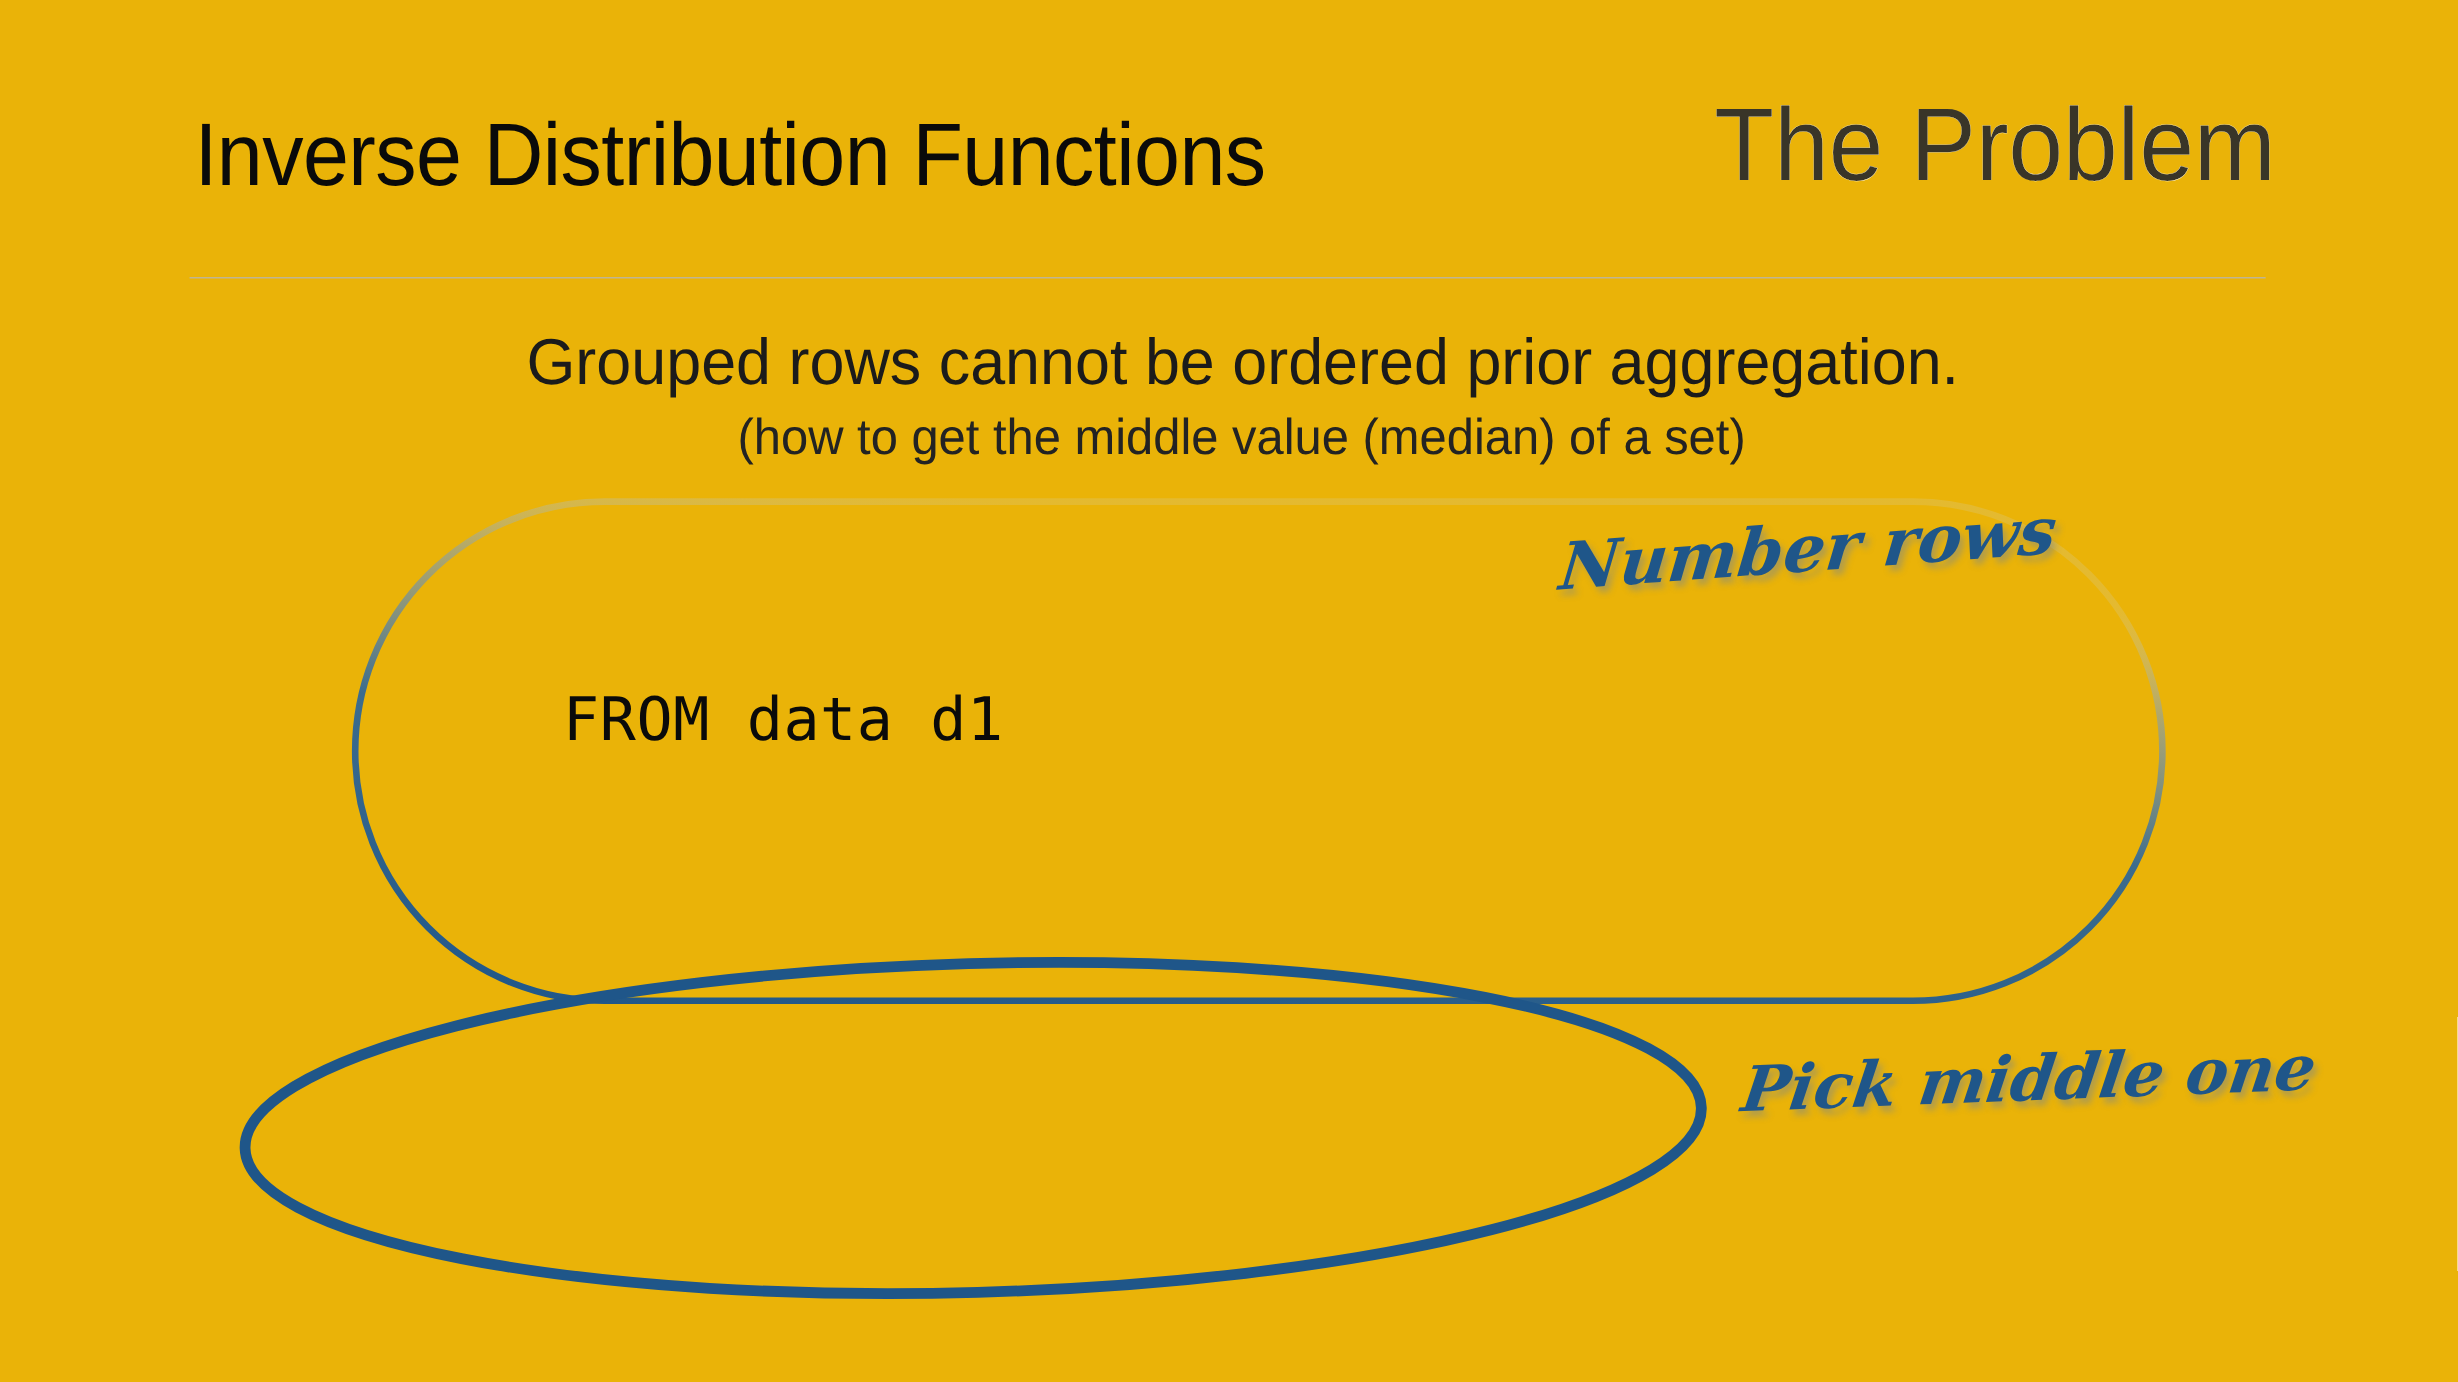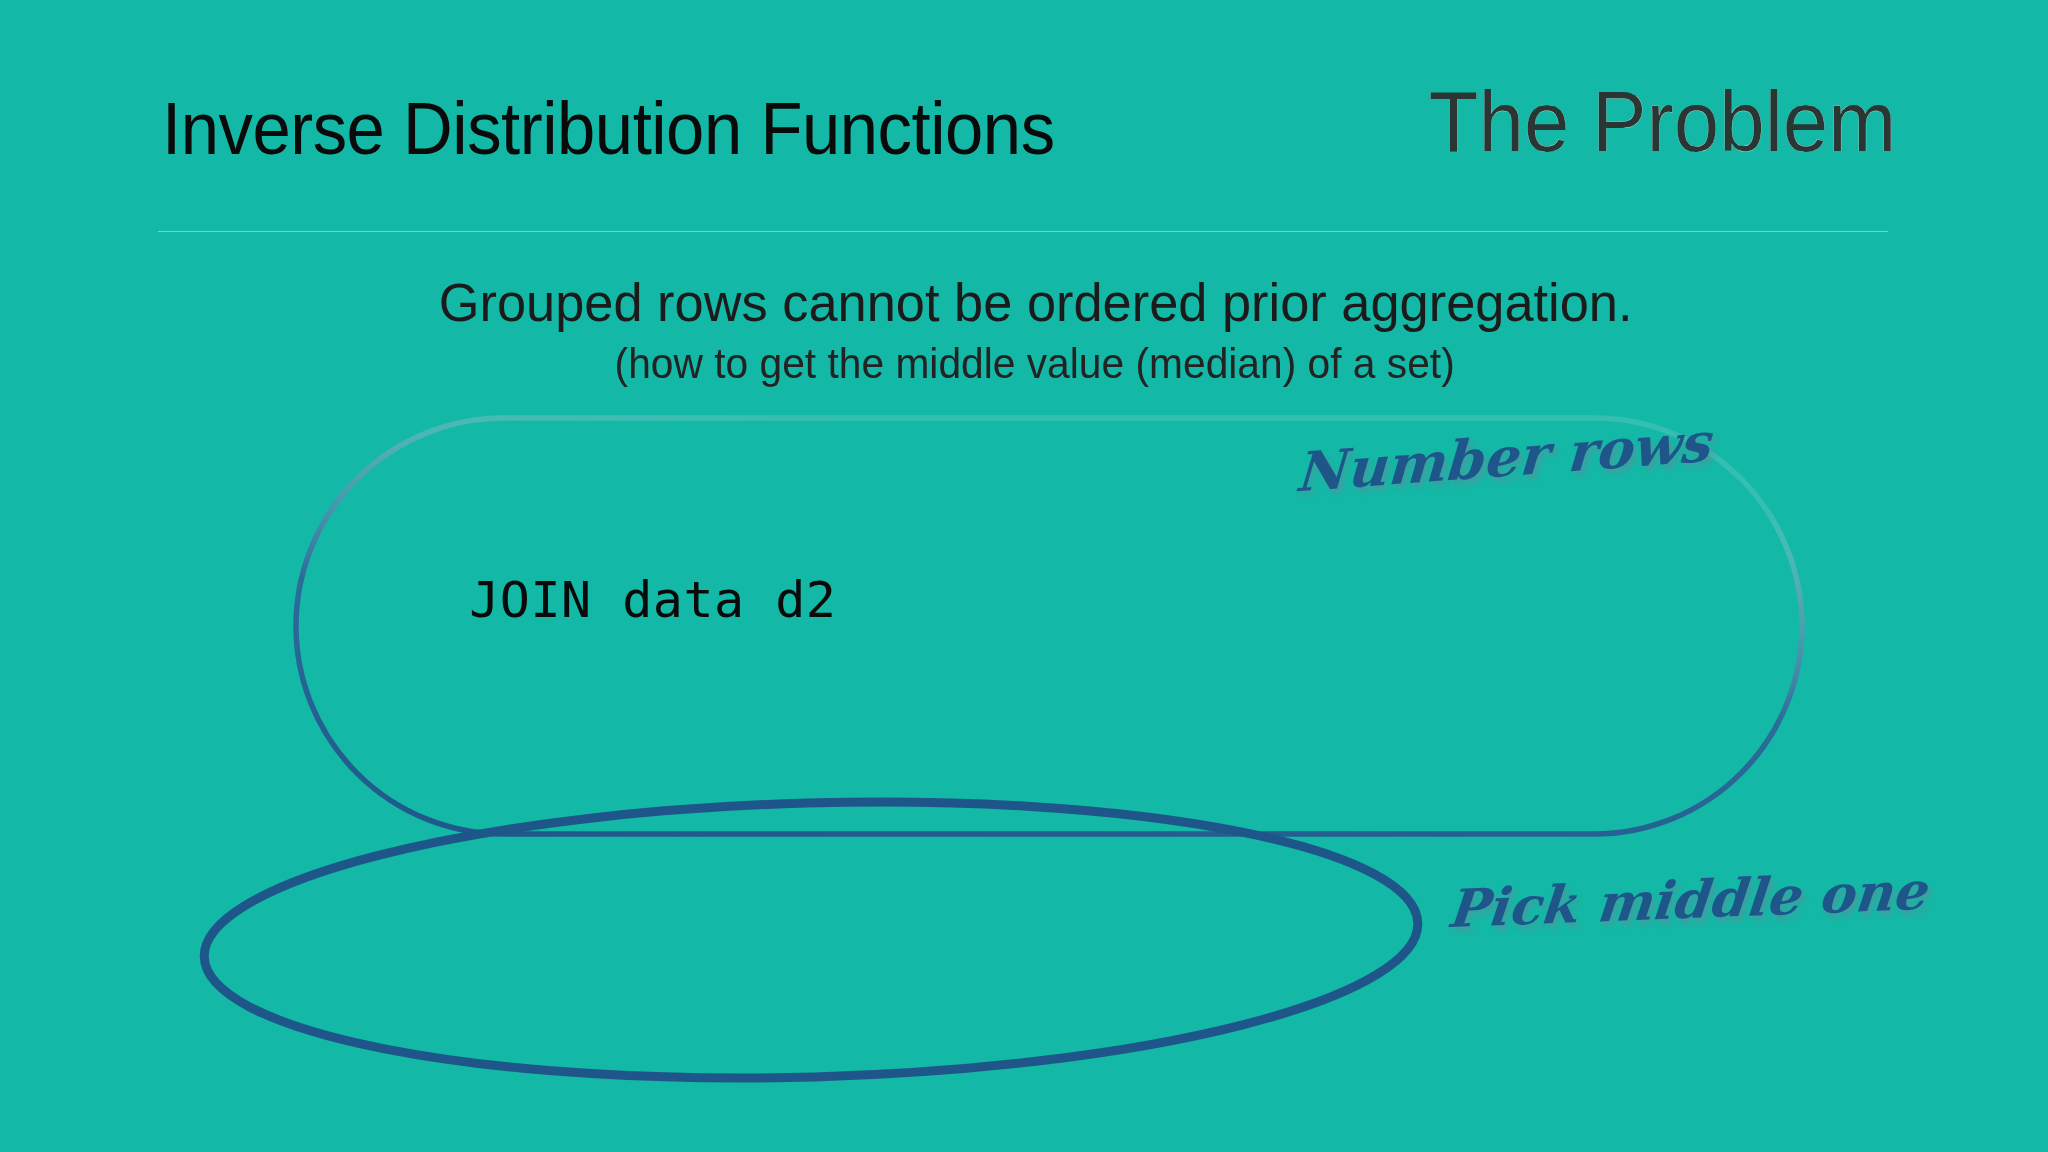--- a/index.html
+++ b/index.html
@@ -12,21 +12,21 @@
     height: 1152px;
     position: relative;
     overflow: hidden;
     font-family: "Liberation Sans", sans-serif;
     -webkit-font-smoothing: antialiased;
   }
 
   #slide {
     position: absolute;
     inset: 0;
-    background: #14b8a6;
+    background: #eab308;
   }
 
   
   #header-title {
     position: absolute;
     left: 162px;
     top: 92px;
     font-family: "Liberation Sans Narrow", "Liberation Sans", sans-serif;
     font-size: 74px;
     font-weight: 300;
@@ -172,21 +172,21 @@
         <feDropShadow dx="3" dy="4" stdDeviation="4" flood-color="#7f93ab" flood-opacity="0.40"></feDropShadow>
       </filter>
     </defs>
 
     <rect x="296" y="418" width="1506" height="416" rx="208" ry="208" fill="none" stroke="url(#pillFade)" stroke-width="5.5"></rect>
 
     <ellipse cx="811" cy="940" rx="607" ry="137" fill="none" stroke="#1f5689" stroke-width="9" transform="rotate(-1.6 811 940)"></ellipse>
   </svg>
 
   <div id="code-block">
-    <span class="code-line">  JOIN data d2</span>
+    <span class="code-line">  FROM data d1</span>
     
     
     
     
     
     
   </div>
 
   <div class="handwritten" id="annotation-number-rows">Number rows</div>
 

